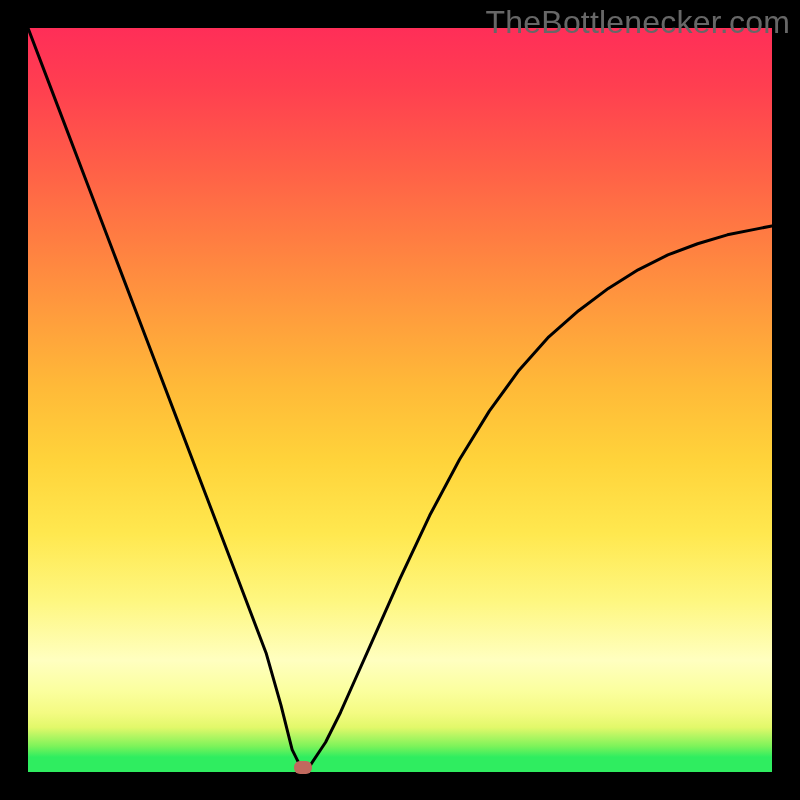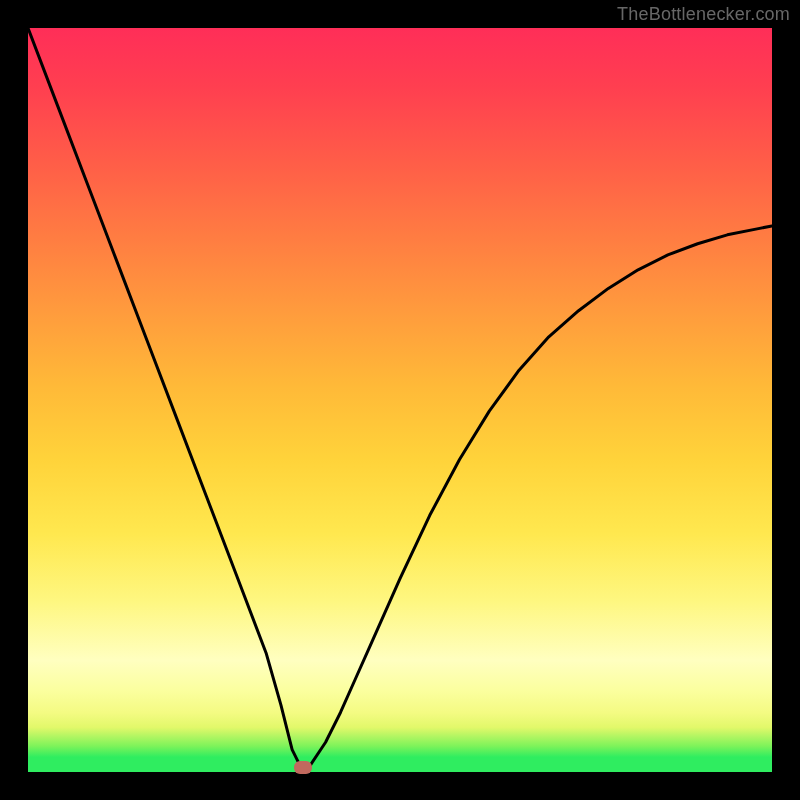--- a/index.html
+++ b/index.html
@@ -40,21 +40,21 @@
       #ff9b3d 62%,
       #ff7c42 72%,
       #ff5d48 82%,
       #ff3f50 92%,
       #ff2e58 100%);
   }
   .credit {
     position: absolute;
     top: 4px;
     right: 10px;
-    font-size: 18px;
+    font-size: 32px;
     color: #676767;
     font-weight: 500;
     letter-spacing: 0.2px;
   }
   svg.curve {
     position: absolute;
     left: 28px;
     top: 28px;
     width: 744px;
     height: 744px;

